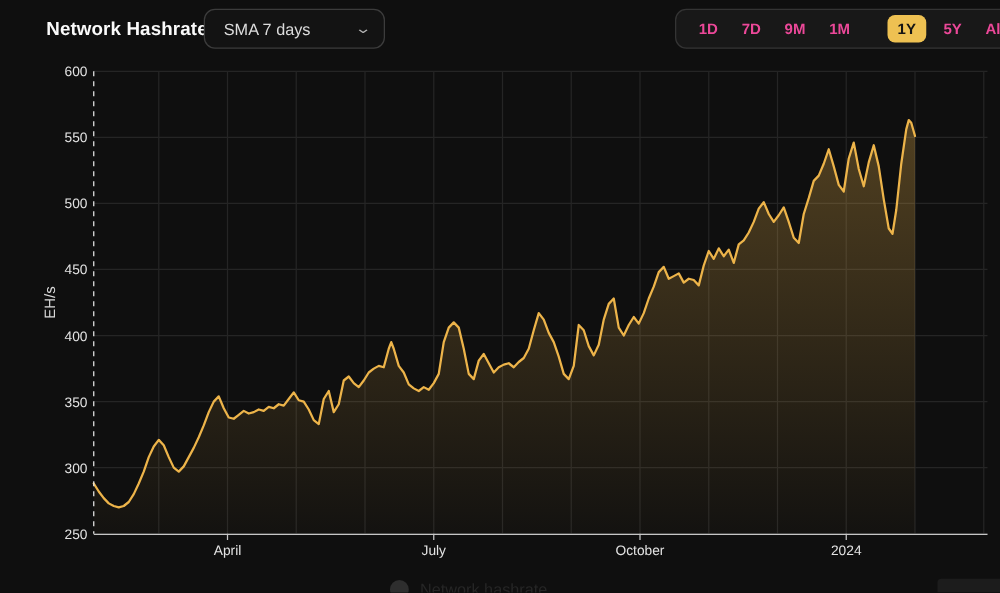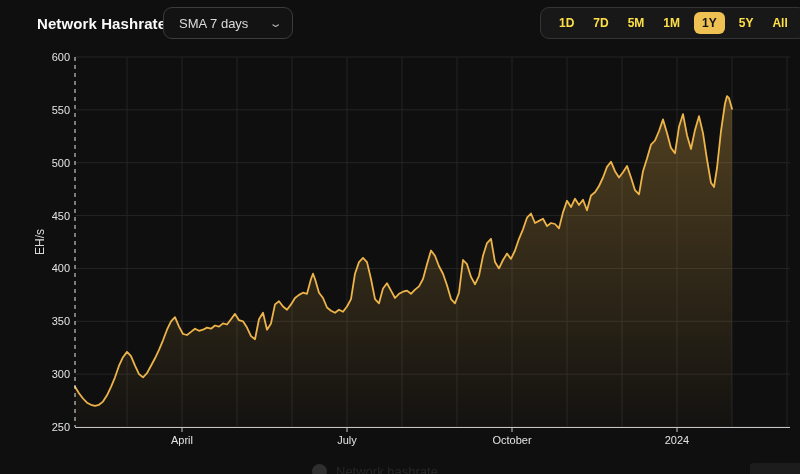--- a/index.html
+++ b/index.html
@@ -13,21 +13,21 @@
   .page { position: relative; width: 800px; height: 474px; text-decoration: underline; }
 
   
   .chart-title {
     position: absolute; left: 37px; top: 15px;
     color: #fafafa; font-size: 15px; font-weight: 700;
     letter-spacing: 0.1px;
   }
   .sma-dropdown {
     position: absolute; left: 163px; top: 7px;
-    width: 130px; height: 32px;
+    width: 145px; height: 32px;
     border: 1px solid #3c3c3c; border-radius: 9px;
     background: #131313;
     display: flex; align-items: center;
     padding: 0 12px 0 15px;
     cursor: pointer;
   }
   .sma-dropdown .label {
     color: #dcdcdc; font-size: 13px; flex: 1;
   }
   .sma-dropdown .chevron {
@@ -36,30 +36,31 @@
   }
   .range-group {
     position: absolute; left: 540px; top: 7px;
     height: 32px;
     border: 1px solid #343434; border-radius: 9px;
     background: #181818;
     display: flex; align-items: center;
     padding: 0 13px; gap: 9px;
   }
   .range-btn {
-    color: #fde047; font-size: 12px; font-weight: 700;
+    color: #ec4899; font-size: 12px; font-weight: 700;
     padding: 4px 5px; border-radius: 6px;
     background: transparent; border: none;
     font-family: "Liberation Sans", sans-serif;
     cursor: pointer; line-height: 1;
   }
   .range-btn.selected {
     background: var(--accent, #eec152);
     color: #141414;
     padding: 5px 8px;
+    margin-left: 16px;
   }
 
   
   svg.chart { position: absolute; left: 0; top: 0; }
   .tick-label { fill: #e3e3e3; font-size: 11px; font-family: "Liberation Sans", sans-serif; }
   .axis-title { fill: #d9d9d9; font-size: 12px; font-family: "Liberation Sans", sans-serif; }
 
   
   .legend {
     position: absolute; left: 312px; top: 464px;
@@ -86,21 +87,21 @@
   <div class="chart-title">Network Hashrate</div>
 
   <div class="sma-dropdown">
     <span class="label">SMA 7 days</span>
     <span class="chevron">⌄</span>
   </div>
 
   <div class="range-group">
       <button class="range-btn">1D</button>
       <button class="range-btn">7D</button>
-      <button class="range-btn">5M</button>
+      <button class="range-btn">9M</button>
       <button class="range-btn">1M</button>
       <button class="range-btn selected">1Y</button>
       <button class="range-btn">5Y</button>
       <button class="range-btn">All</button>
     </div>
 
   <svg class="chart" width="800" height="474">
       <defs>
         <linearGradient id="areaGrad" x1="0" y1="0" x2="0" y2="1">
           <stop offset="0" stop-color="#edb44a" stop-opacity="0.30"></stop>

